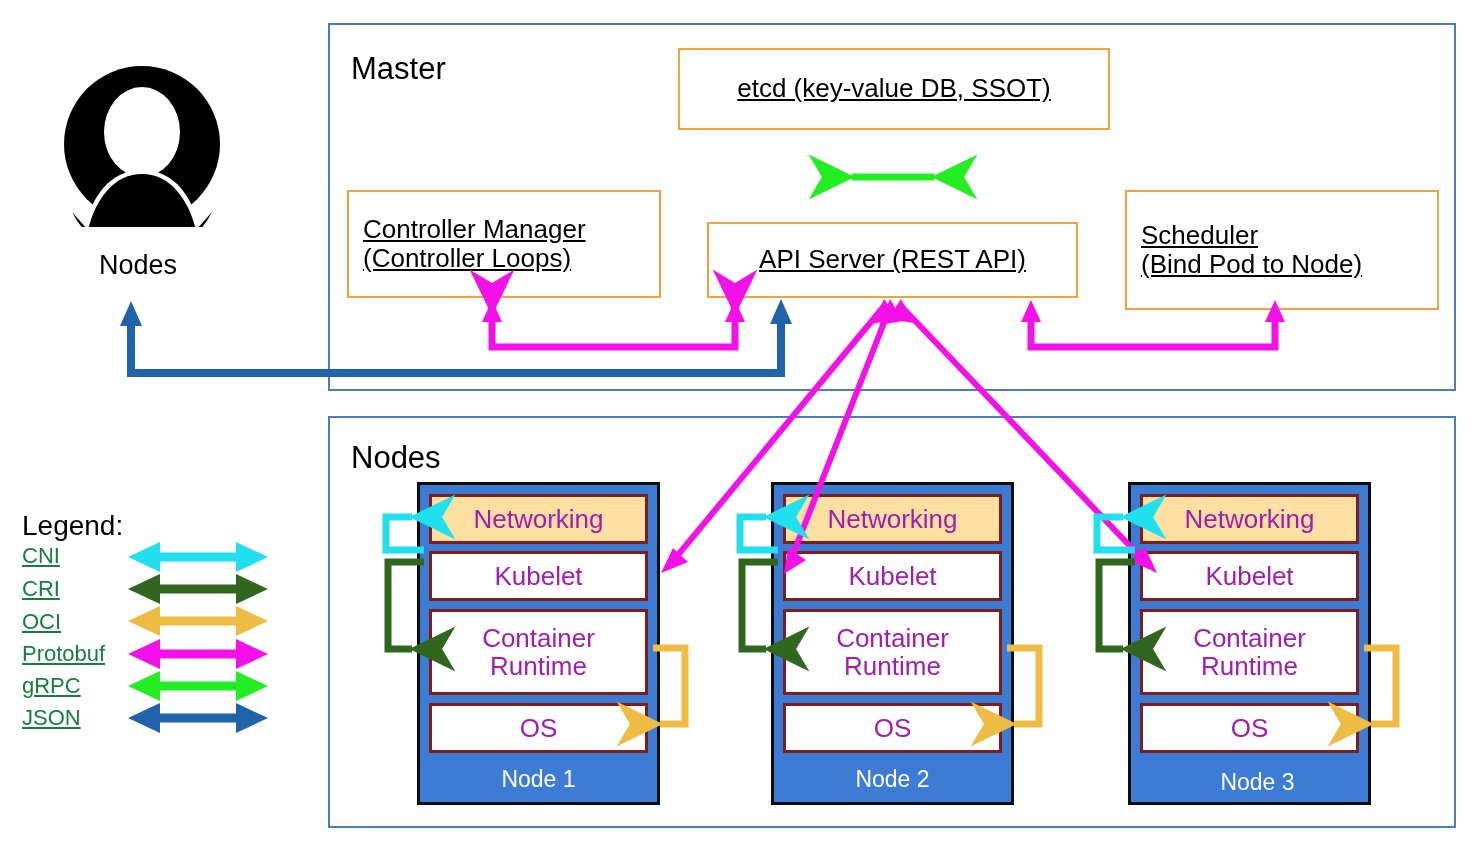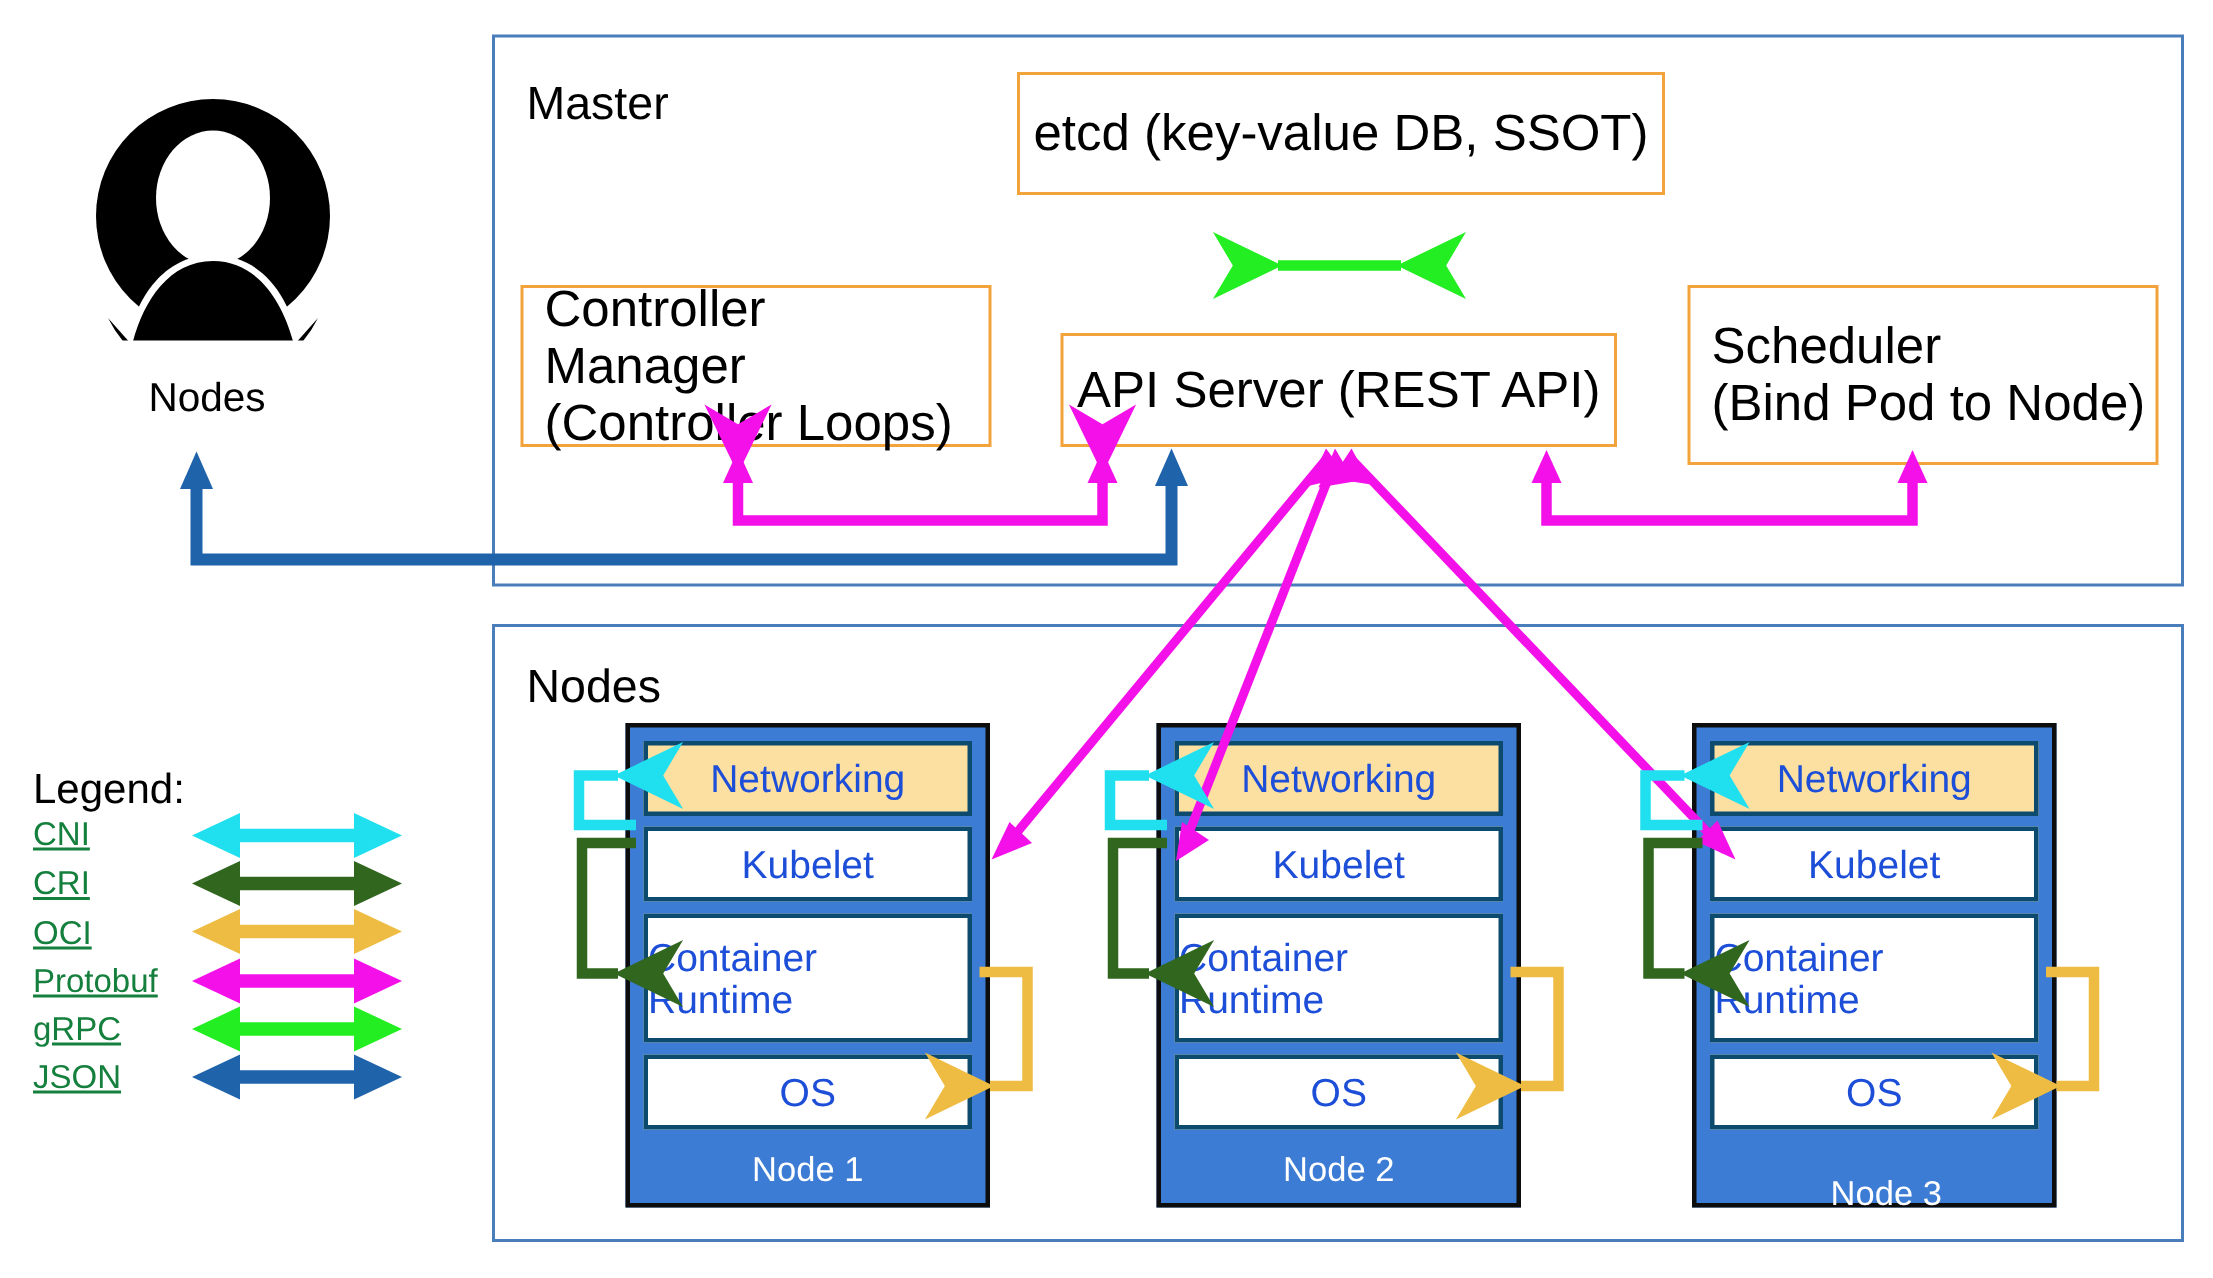--- a/index.html
+++ b/index.html
@@ -35,24 +35,25 @@
   
   .comp-box{
     position:absolute;
     border:2px solid #f2a33c;
     background:#ffffff;
     box-sizing:border-box;
     display:flex;
     align-items:center;
     justify-content:center;
     text-align:center;
-    font-size:34px;
+    font-size:26px;
     line-height:1.12;
     color:#000;
     padding:2px 6px;
+    text-decoration:underline;
   }
   .comp-box .two-line{display:block;}
   .comp-box.left-al{justify-content:flex-start;text-align:left;padding-left:14px;}
 
   
   .user-label{
     position:absolute;
     font-size:27px;
     line-height:1;
     text-align:center;
@@ -64,29 +65,30 @@
   .node-box{
     position:absolute;
     background:#3d7cd4;
     border:3px solid #0d0d0d;
     box-sizing:border-box;
   }
   .node-layer{
     position:absolute;
     left:9px;
     right:9px;
-    border:3px solid #0c4a6e;
+    border:3px solid #7f1d1d;
     background:#ffffff;
     box-sizing:border-box;
     display:flex;
     align-items:center;
     justify-content:center;
+    text-align:center;
     font-size:26px;
     line-height:1.08;
-    color:#1d4ed8;
+    color:#a21caf;
   }
   .node-layer.networking{background:#fbe0a2;}
   .node-name{
     position:absolute;
     left:0;right:0;
     text-align:center;
     color:#ffffff;
     font-size:23px;
     line-height:1;
   }
@@ -195,21 +197,21 @@
     </div>
     <div class="node-layer" style="top:66px;height:50px;">
       <span>Kubelet</span>
     </div>
     <div class="node-layer" style="top:124px;height:86px;">
       <span>Container Runtime</span>
     </div>
     <div class="node-layer" style="top:218px;height:50px;">
       <span>OS</span>
     </div>
-    <div class="node-name" style="top:299px;padding-left:16px;">Node 3</div>
+    <div class="node-name" style="top:286px;padding-left:16px;">Node 3</div>
   </div>
 
   <div class="legend-title" style="left:22px;top:512px;">Legend:</div>
 
   <div class="legend-item-label" style="left:22px;top:545px;">CNI</div>
   <div class="legend-item-label" style="left:22px;top:578px;">CRI</div>
   <div class="legend-item-label" style="left:22px;top:611px;">OCI</div>
   <div class="legend-item-label" style="left:22px;top:643px;">Protobuf</div>
   <div class="legend-item-label" style="left:22px;top:675px;">gRPC</div>
   <div class="legend-item-label" style="left:22px;top:707px;">JSON</div>

